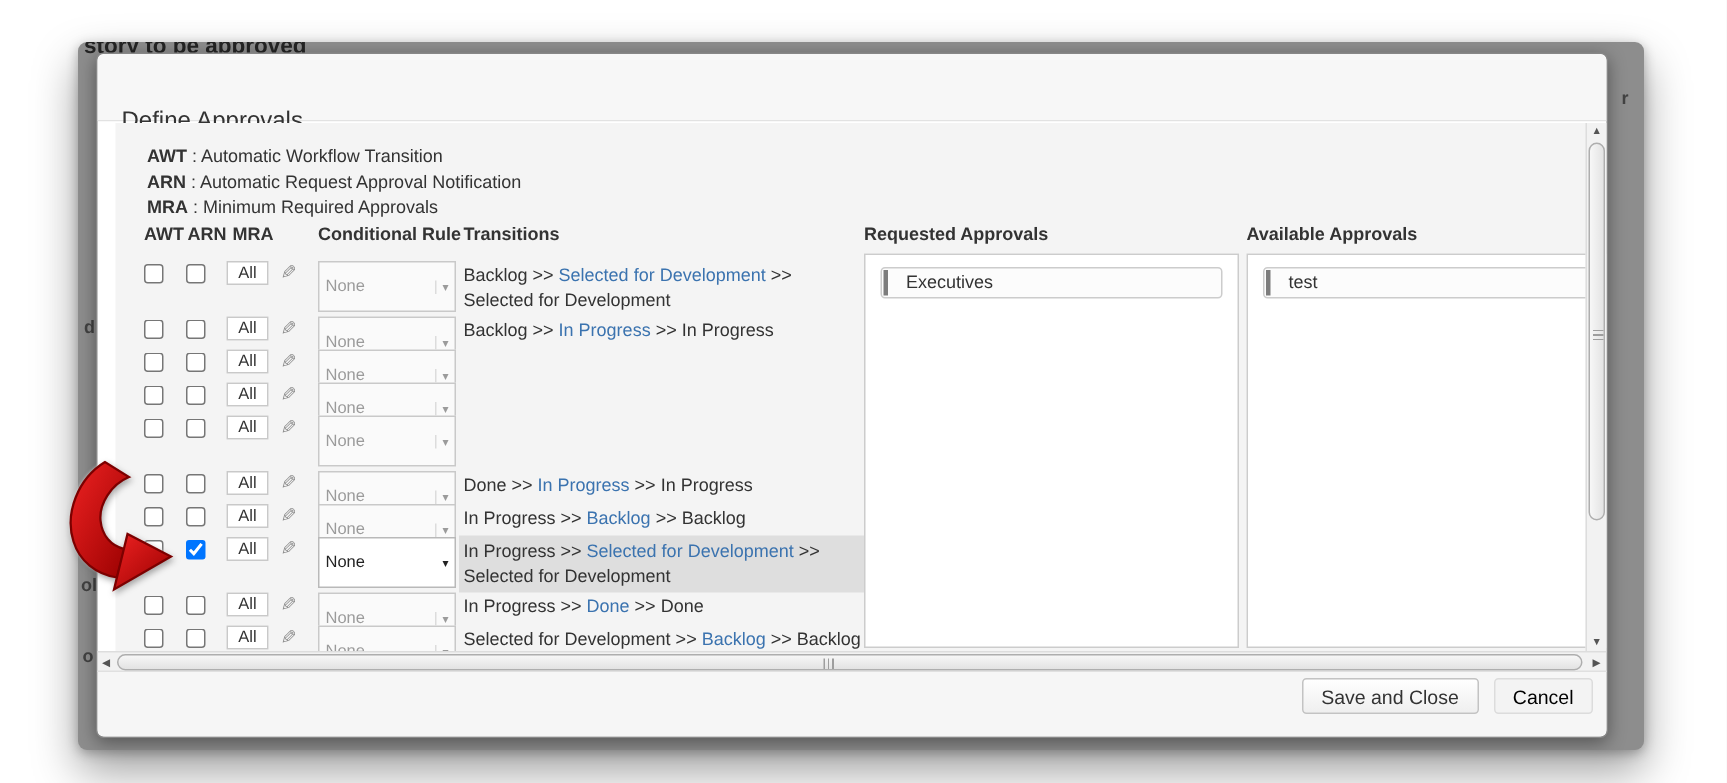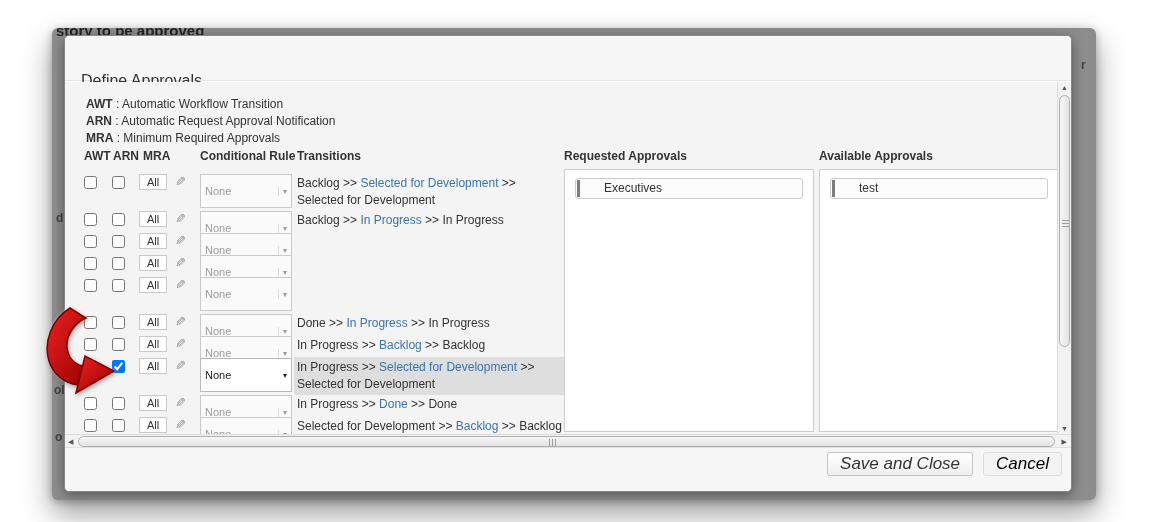--- a/index.html
+++ b/index.html
@@ -19,21 +19,21 @@
 
   
   .dialog {
     position:absolute; left:12px; top:7px; width:1008px; height:457px; z-index:2;
     background:#fff; border:1px solid #878787; border-radius:5px; overflow:hidden;
     box-shadow:0 3px 12px rgba(0,0,0,.4);
   }
   .titlebar { height:45px; background:#f7f7f7; border-bottom:1px solid #e2e2e2; border-radius:5px 5px 0 0; display:flex; align-items:center; }
   .title { margin-left:16px; font-size:16px; color:#333;margin-top:45px; }
 
-  .content { position:absolute; left:0; top:46px; right:0; height:352px; background:#f4f4f4; overflow:hidden; }
+  .content { position:absolute; left:12px; top:46px; right:0; height:352px; background:#f4f4f4; overflow:hidden; }
 
   .legend { position:absolute; left:21px; top:14px; line-height:17px; color:#333; }
   .legend b { color:#333; }
 
   .col-head { position:absolute; top:67px; font-weight:bold; font-size:12px; color:#333; white-space:nowrap; }
   .ch-awt{left:19px} .ch-arn{left:48px} .ch-mra{left:78px} .ch-rule{left:135px} .ch-trans{left:232px} .ch-req{left:499px} .ch-avail{left:754px}
 
   #rows { position:absolute; left:0; top:91px; width:994px; }
   .row { position:relative; }
   .row.one { height:22px; } .row.two { height:37px; }
@@ -48,21 +48,21 @@
   .select.disabled { background:#fafafa; color:#9b9b9b; border-color:#c9c9c9; }
   .select.disabled .sel-arrow { color:#9b9b9b; border-left:1px solid #dcdcdc; padding-left:4px; }
   .trans { position:absolute; left:232px; top:2px; width:268px; font-size:12px; line-height:17px; color:#333; }
   .row.hl .trans { left:229px; top:0; padding:2px 3px; background:#dedede; width:272px; }
   .tlink { color:#3b73af; text-decoration:none; cursor:pointer; }
 
   .panel { position:absolute; top:87px; height:263px; background:#fff; border:1px solid #cccccc; }
   .panel.req { left:499px; width:250px; }
   .panel.avail { left:754px; width:240px; }
   .chip { margin:8px 10px 0 10px; height:21px; border:1px solid #ccc; border-radius:3px; background:#fcfcfc;
-          position:relative; line-height:19px; padding-left:28px; color:#333; cursor:move; }
+          position:relative; line-height:19px; padding-left:16px; color:#333; cursor:move; }
   .chip .grip { position:absolute; left:1px; top:1px; bottom:1px; width:3px; background:#7d7d7d; }
 
   
   .vscroll { position:absolute; right:0; top:0; bottom:0; width:14px; background:#f2f2f2; border-left:1px solid #ddd; }
   .vs-btn { position:absolute; width:100%; text-align:center; font-size:7px; color:#555; cursor:pointer; }
   .vs-up { top:2px; } .vs-down { bottom:2px; }
   .vs-thumb { position:absolute; left:1px; top:13px; width:11px; height:252px; cursor:pointer;
               background:linear-gradient(90deg,#f7f7f7,#e3e3e3); border:1px solid #aeaeae; border-radius:6px; }
   .vs-grip { position:absolute; left:2px; top:122px; width:7px; height:9px;
              background:repeating-linear-gradient(0deg,#9e9e9e 0 1px,transparent 1px 3px); }
@@ -74,21 +74,21 @@
   .hs-left { left:3px; } .hs-right { right:4px; }
   .hs-thumb { position:absolute; left:13px; top:1px; height:11px; width:977px; cursor:pointer;
               background:linear-gradient(#f7f7f7,#e3e3e3); border:1px solid #aeaeae; border-radius:6px; }
   .hs-grip { position:absolute; left:470px; top:2px; width:9px; height:7px;
              background:repeating-linear-gradient(90deg,#9e9e9e 0 1px,transparent 1px 3px); }
 
   
   .footer { position:absolute; left:0; bottom:0; width:100%; height:44px; background:#f6f6f6;
             border-top:1px solid #e0e0e0; border-radius:0 0 5px 5px; }
   .btns { position:absolute; right:9px; top:4px; display:flex; gap:10px; }
-  .btn { height:24px; padding:0 12px; font-size:17px; border-radius:3px; font-family:inherit; cursor:pointer;font-style:italic; }
+  .btn { height:24px; padding:0 12px; font-size:13px; border-radius:3px; font-family:inherit; cursor:pointer; }
   .btn.save { background:linear-gradient(#ffffff,#efefef); border:1px solid #c3c3c3; color:#333; }
   .btn.cancel { background:#f3f3f3; border:1px solid #dcdcdc; color:#000000; }
 
   .red-arrow { position:absolute; left:40px; top:306px; z-index:10;
                filter:drop-shadow(1px 2px 2px rgba(0,0,0,.35)) drop-shadow(0 0 1px rgba(255,255,255,.7)); }
 </style>
 </head>
 <body>
 
 <div class="frame" id="frame">

